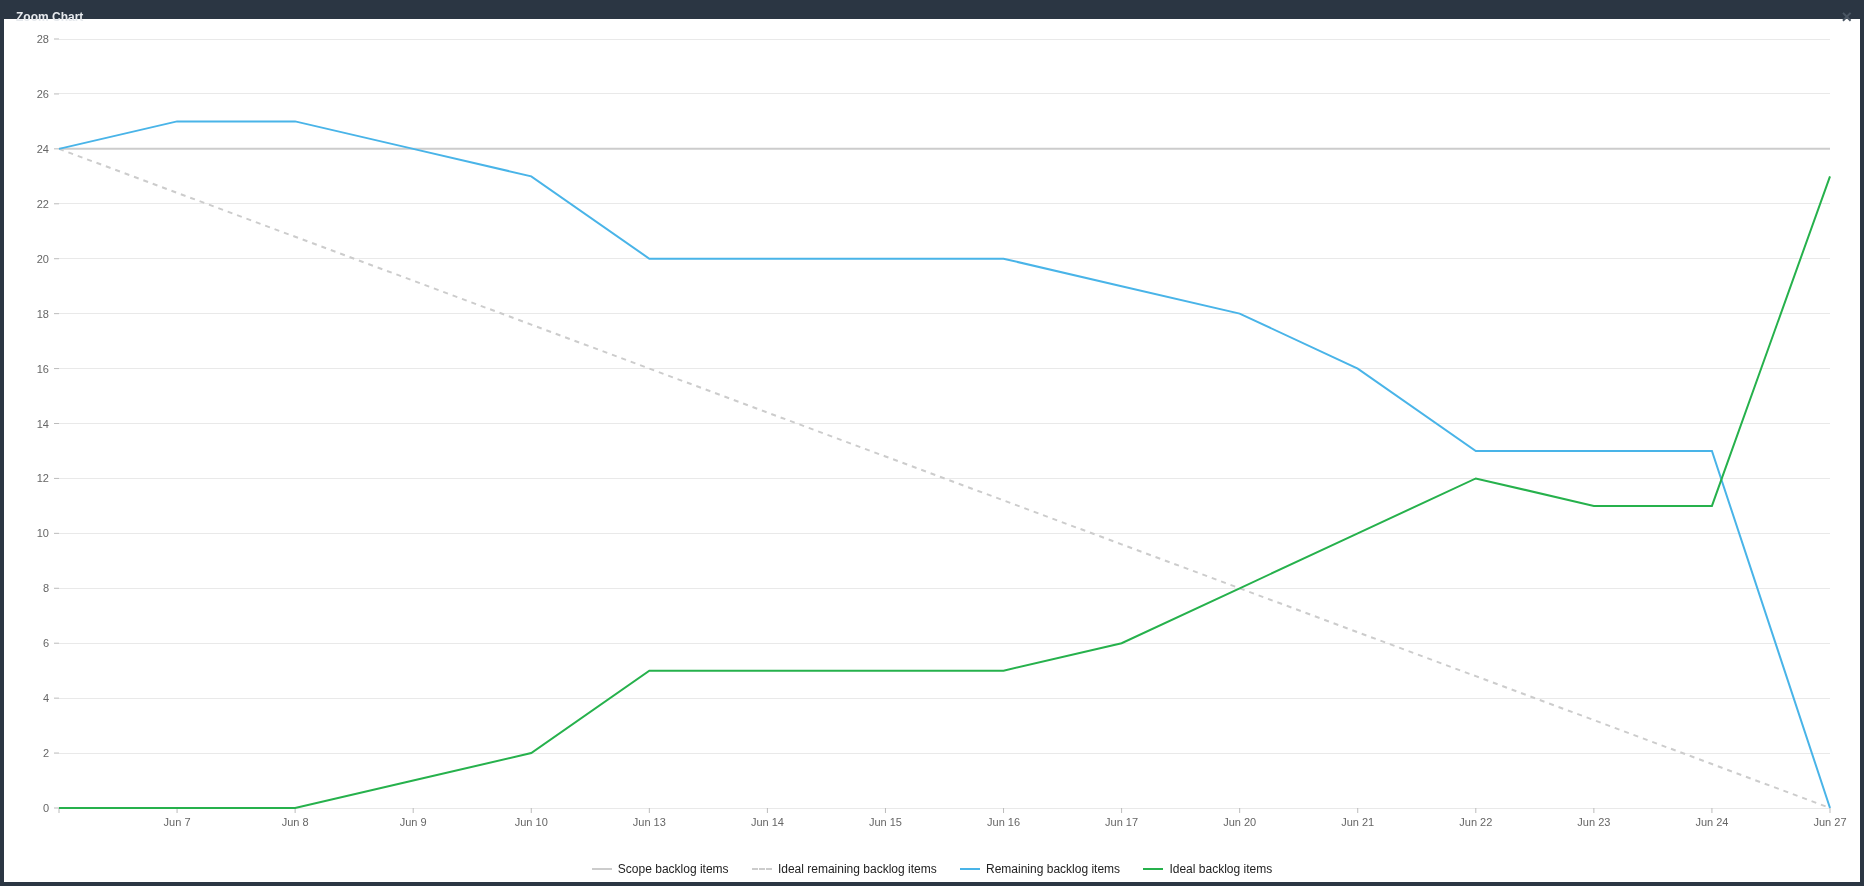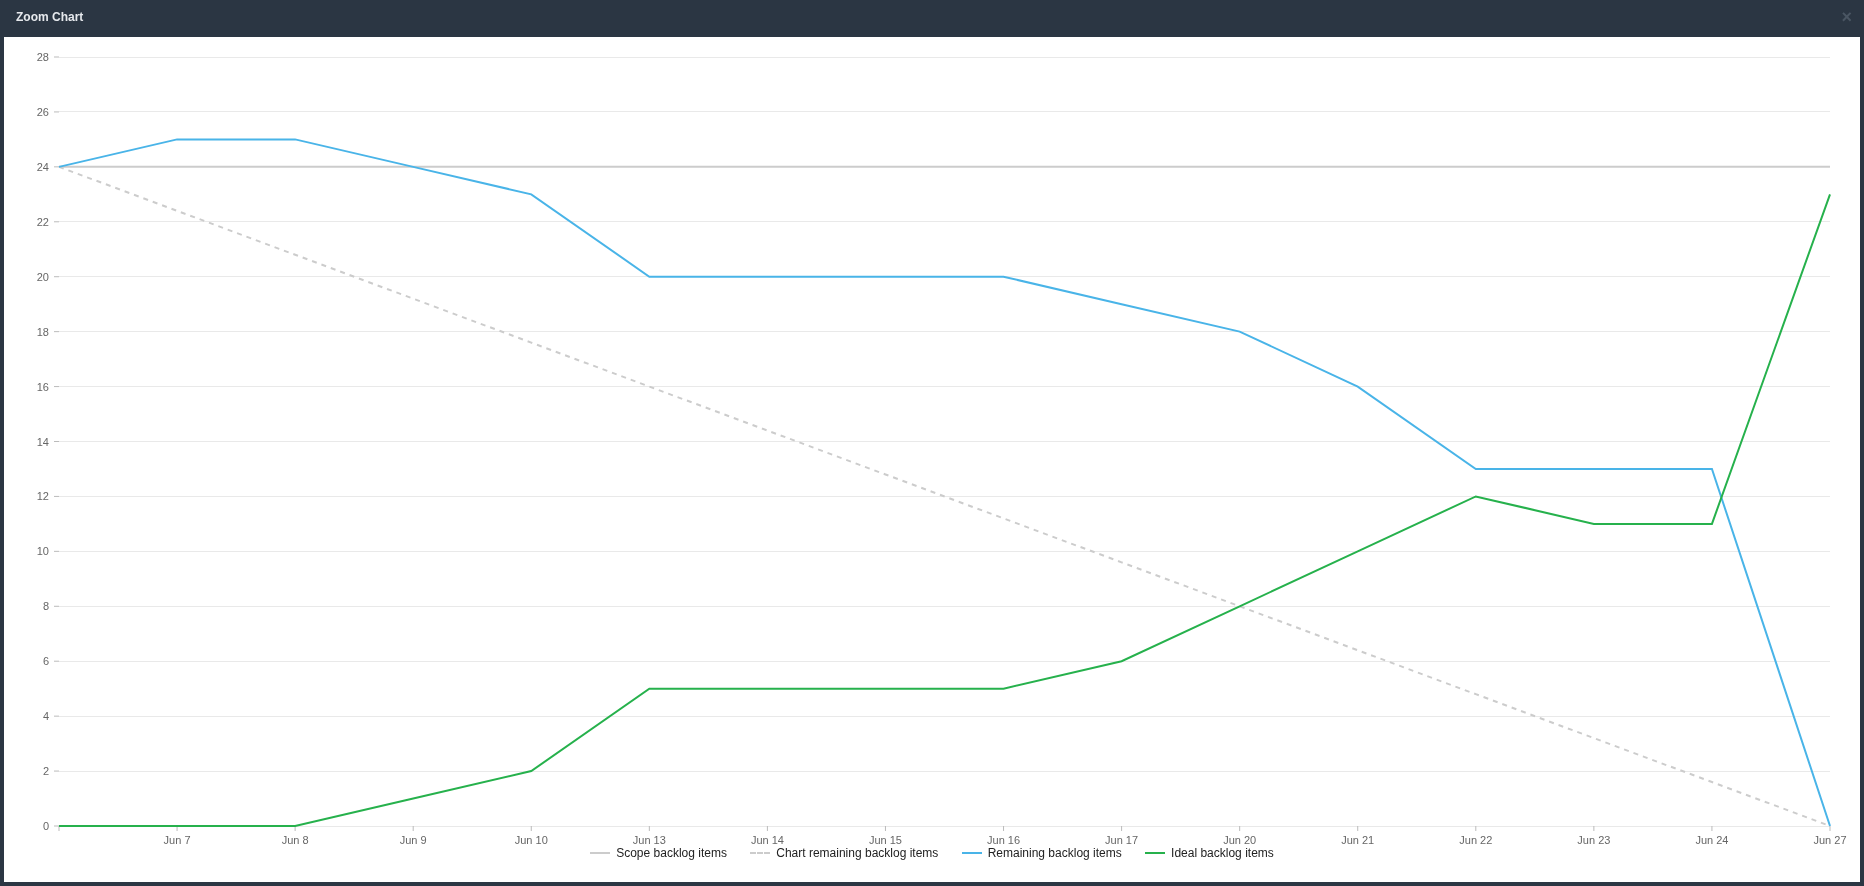--- a/index.html
+++ b/index.html
@@ -19,21 +19,21 @@
     bottom: 4px;
     background: #ffffff;
     display: flex;
     flex-direction: column;
   }
   .titlebar {
     background: #2b3643;
     color: #e6e9ed;
     font-size: 12px;
     font-weight: 600;
-    height: 37px;
+    height: 19px;
     line-height: 34px;
     padding: 0 12px;
     flex: 0 0 auto;
     position: relative;
   }
   .titlebar .close {
     position: absolute;
     right: 8px;
     top: 0;
     height: 34px;
@@ -62,21 +62,21 @@
   .legend {
     text-align: center;
     font-size: 12px;
     color: #222;
     padding: 4px 0 6px 0;
     flex: 0 0 auto;
   }
   .leg-item {
     display: inline-flex;
     align-items: center;
-    margin: 16px 10px;
+    margin: 0 10px;
   }
   .leg-swatch {
     display: inline-block;
     width: 20px;
     height: 0;
     border-top-width: 2px;
     border-top-style: solid;
     margin-right: 6px;
   }
 </style>
@@ -180,21 +180,21 @@
       </svg>
   </div>
 
   <div class="legend">
     <span class="leg-item">
       <span class="leg-swatch" style="border-top-style: solid; border-top-color: rgb(204, 204, 204);"></span>
       <span>Scope backlog items</span>
     </span>
     <span class="leg-item">
       <span class="leg-swatch" style="border-top-style: dashed; border-top-color: rgb(204, 204, 204);"></span>
-      <span>Chart remaining backlog items</span>
+      <span>Ideal remaining backlog items</span>
     </span>
     <span class="leg-item">
       <span class="leg-swatch" style="border-top-style: solid; border-top-color: rgb(73, 180, 232);"></span>
       <span>Remaining backlog items</span>
     </span>
     <span class="leg-item">
       <span class="leg-swatch" style="border-top-style: solid; border-top-color: rgb(38, 177, 76);"></span>
       <span>Ideal backlog items</span>
     </span>
   </div>

